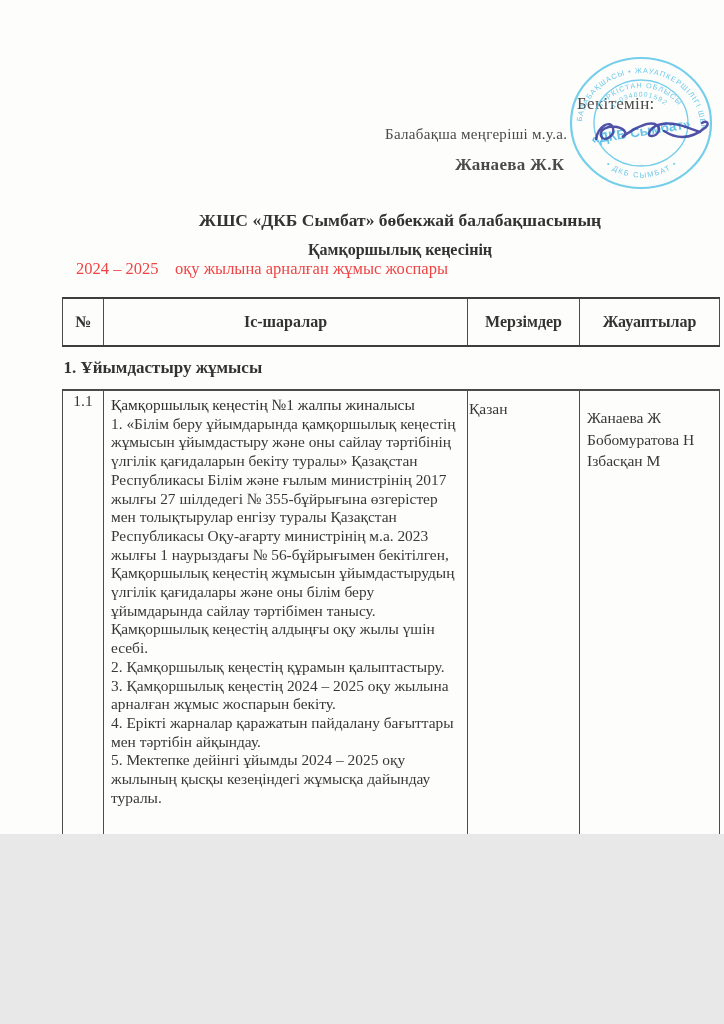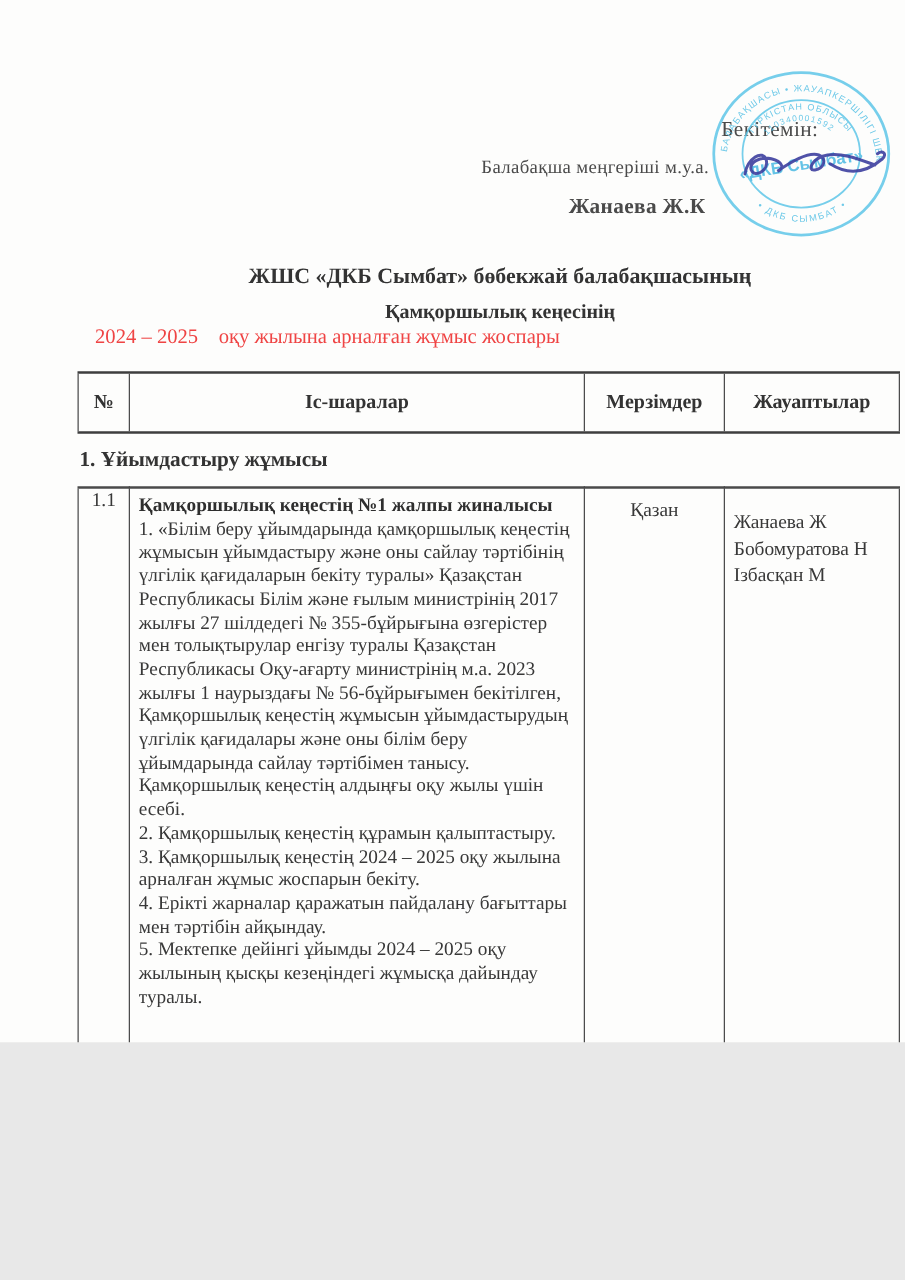--- a/index.html
+++ b/index.html
@@ -73,22 +73,22 @@
     border-bottom:2px solid #3e3e3e;
     vertical-align:top;
   }
   td.cell-num{
     text-align:center;vertical-align:middle;
     font-size:15.5px;
   }
   td.cell-activity{height:441px;padding:5px 6px 6px 7px;overflow:hidden;}
   .activity-inner{line-height:18.7px;}
   .activity-inner p{margin:0;}
-  .activity-title{font-weight:bold;color:#2e2e2e;}
-  td.cell-period{text-align:center;padding-top:9px;font-size:15.5px;}
+  .activity-title{font-weight:normal;color:#2e2e2e;}
+  td.cell-period{padding-top:9px;font-size:15.5px;}
   td.cell-resp{padding:16px 4px 0 7px;}
   .resp-line{line-height:21.5px;font-size:15.5px;}
 </style>
 </head>
 <body>
 
 <div class="page">
 
   <div class="approve-label">Бекітемін:</div>
   <div class="position-line">Балабақша меңгеріші м.у.а.</div>

